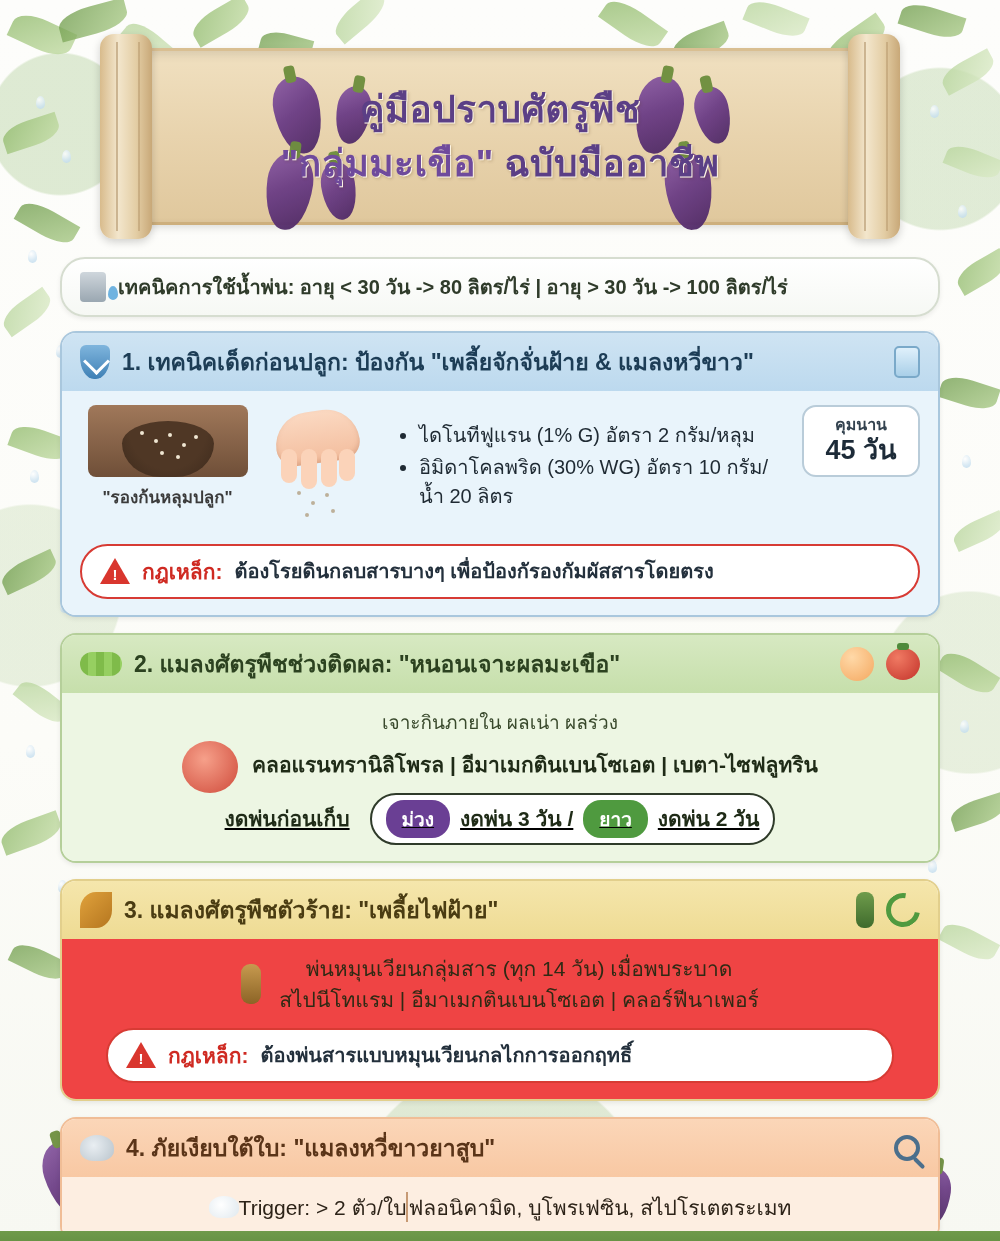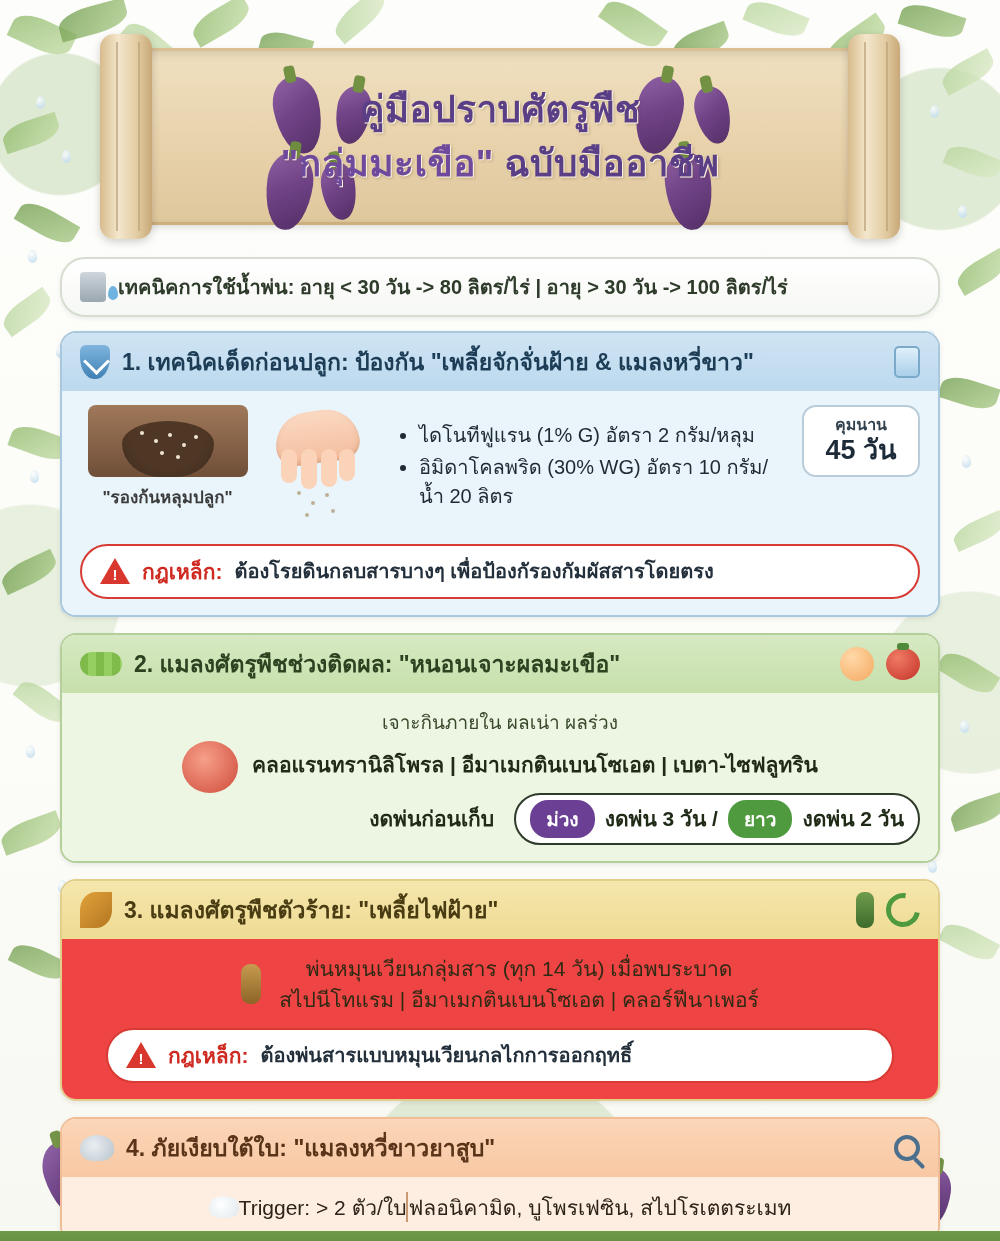--- a/index.html
+++ b/index.html
@@ -170,21 +170,21 @@
   }
   .rule .k { color:#cf2a22; font-weight:bold; font-size:21px; }
   .rule .v { color:#23303c; font-size:20px; font-weight:bold; }
 
   
   .c2 { border-color:#b5cf9a; }
   .c2 .hdr { background:linear-gradient(180deg,#d7e9c2,#c6dfab); color:#2c4220;text-align:right; }
   .c2 .body { background:#edf6e3; text-align:center; }
   .sub { font-size:19px; color:#39492c; margin-bottom:4px; }
   .chemline { font-size:21px; font-weight:bold; color:#1f2b17; margin:6px 0 10px; }
-  .phi { display:flex; align-items:center; justify-content:flex-end; gap:20px; flex-wrap:wrap; }
+  .phi { display:flex; align-items:center; justify-content:center; gap:20px; flex-wrap:wrap;text-decoration:underline; }
   .phi .lbl { font-size:21px; font-weight:bold; color:#1f2b17; }
   .pill {
     display:inline-block; padding:4px 16px; border-radius:18px;
     color:#fff; font-size:19px; font-weight:bold;
   }
   .pill.purple { background:#6a3f94; }
   .pill.green { background:#4f9a3f; }
   .phi-box {
     display:inline-flex; align-items:center; gap:10px;
     border:2px solid #2f3b2a; border-radius:26px; background:#fff; padding:5px 14px;

